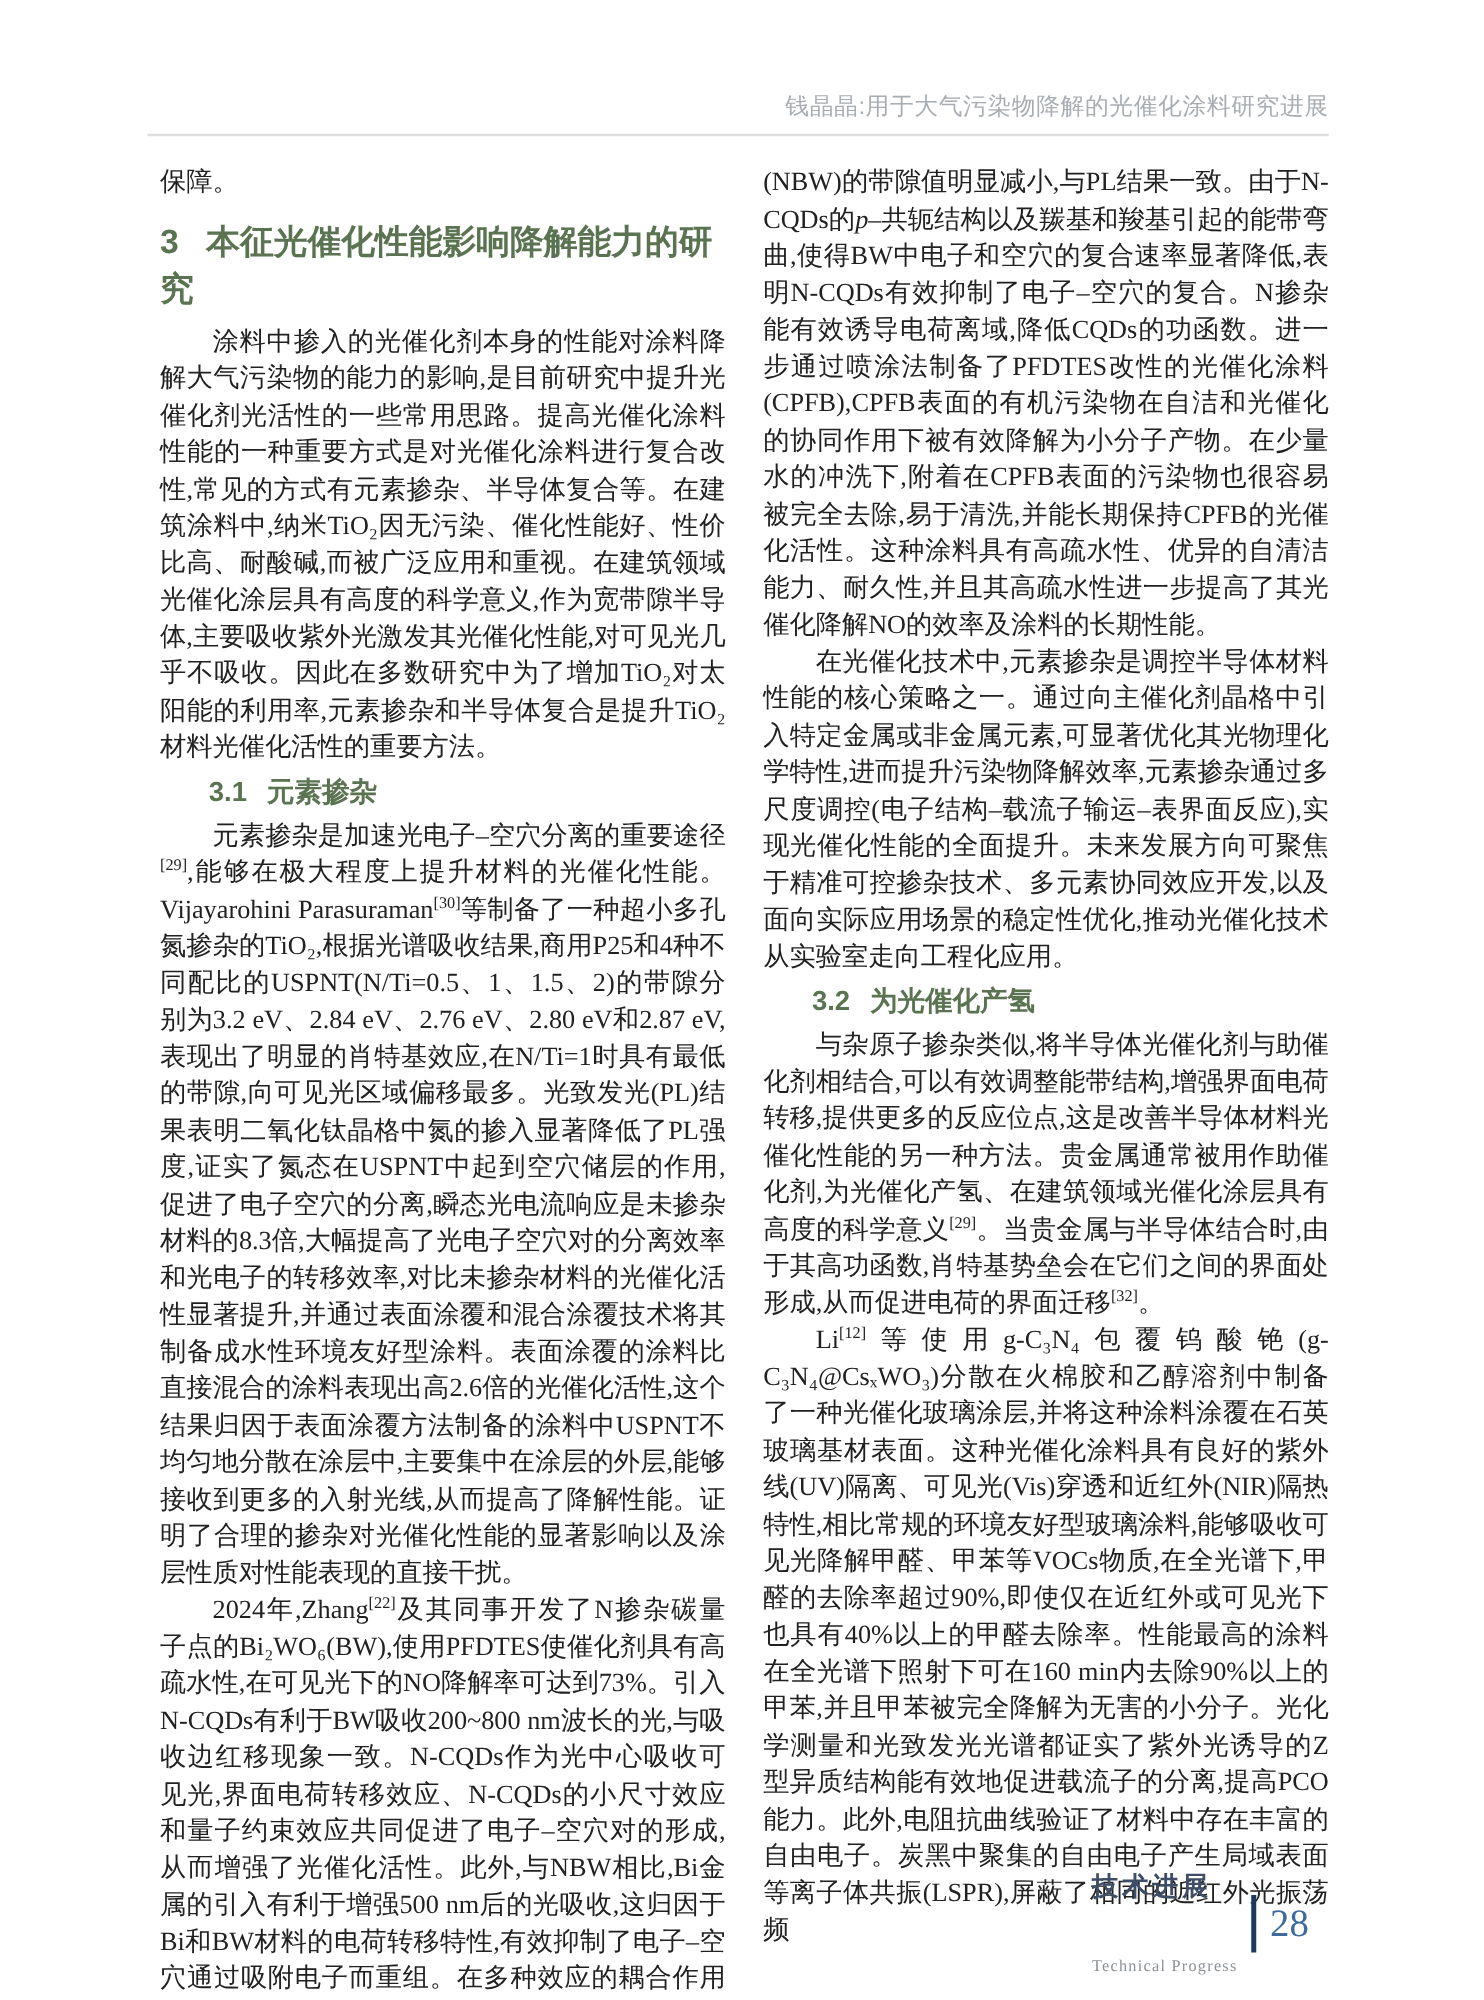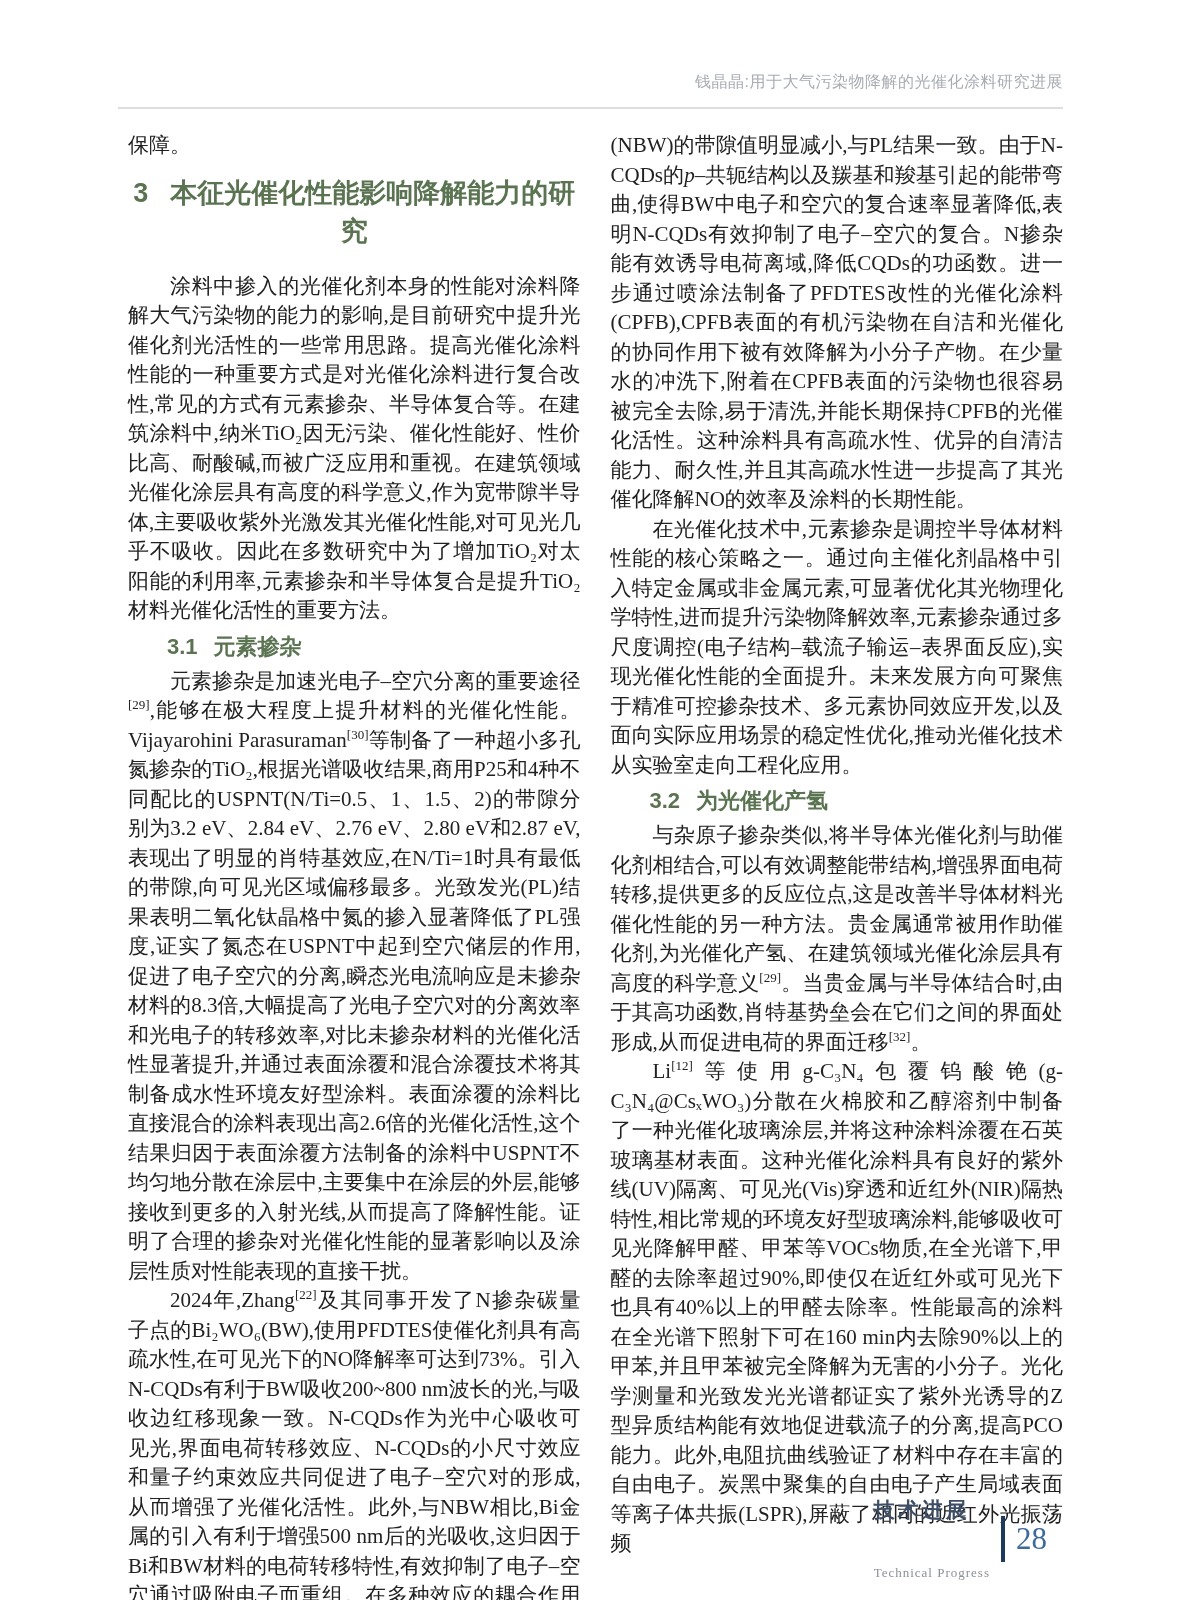--- a/index.html
+++ b/index.html
@@ -9,21 +9,21 @@
     position:relative;
     overflow:hidden;
     font-family:"Liberation Serif","DejaVu Serif",serif;
     color:#212121;
     -webkit-font-smoothing:antialiased;
   }
   .running-header{
     position:absolute;top:72px;left:118px;right:124px;
     text-align:right;
     font-family:"Liberation Sans","DejaVu Sans",sans-serif;
-    font-size:16px;
+    font-size:19px;
     letter-spacing:0.5px;
     color:var(--header-gray,#a8adb3);
     white-space:nowrap;
   }
   .header-rule{
     position:absolute;top:107px;left:118px;right:124px;
     height:0;border-top:2px solid var(--rule-gray,#dcdee0);
   }
   .content{
     position:absolute;top:131px;left:128px;right:124px;
@@ -35,23 +35,23 @@
     line-height:29.5px;
     text-align:justify;
     text-justify:inter-ideograph;
   }
   .col p{margin:0;}
   .col p.indent{text-indent:2em;}
   .col h2{
     font-family:"Liberation Sans","DejaVu Sans",sans-serif;
     font-size:27px;line-height:38px;
     color:var(--heading-green,#5a7351);
-    margin:13px 0 22px 0;
+    margin:13px 0 9px 0;
     font-weight:bold;
-    text-align:center;
+    text-align:left;
   }
   .col h2 .h-num{margin-right:22px;}
   .col h3{
     font-family:"Liberation Sans","DejaVu Sans",sans-serif;
     font-size:22px;line-height:32px;
     color:var(--heading-green,#5a7351);
     margin:5px 0 4px 0;
     font-weight:bold;
     text-align:left;
   }

